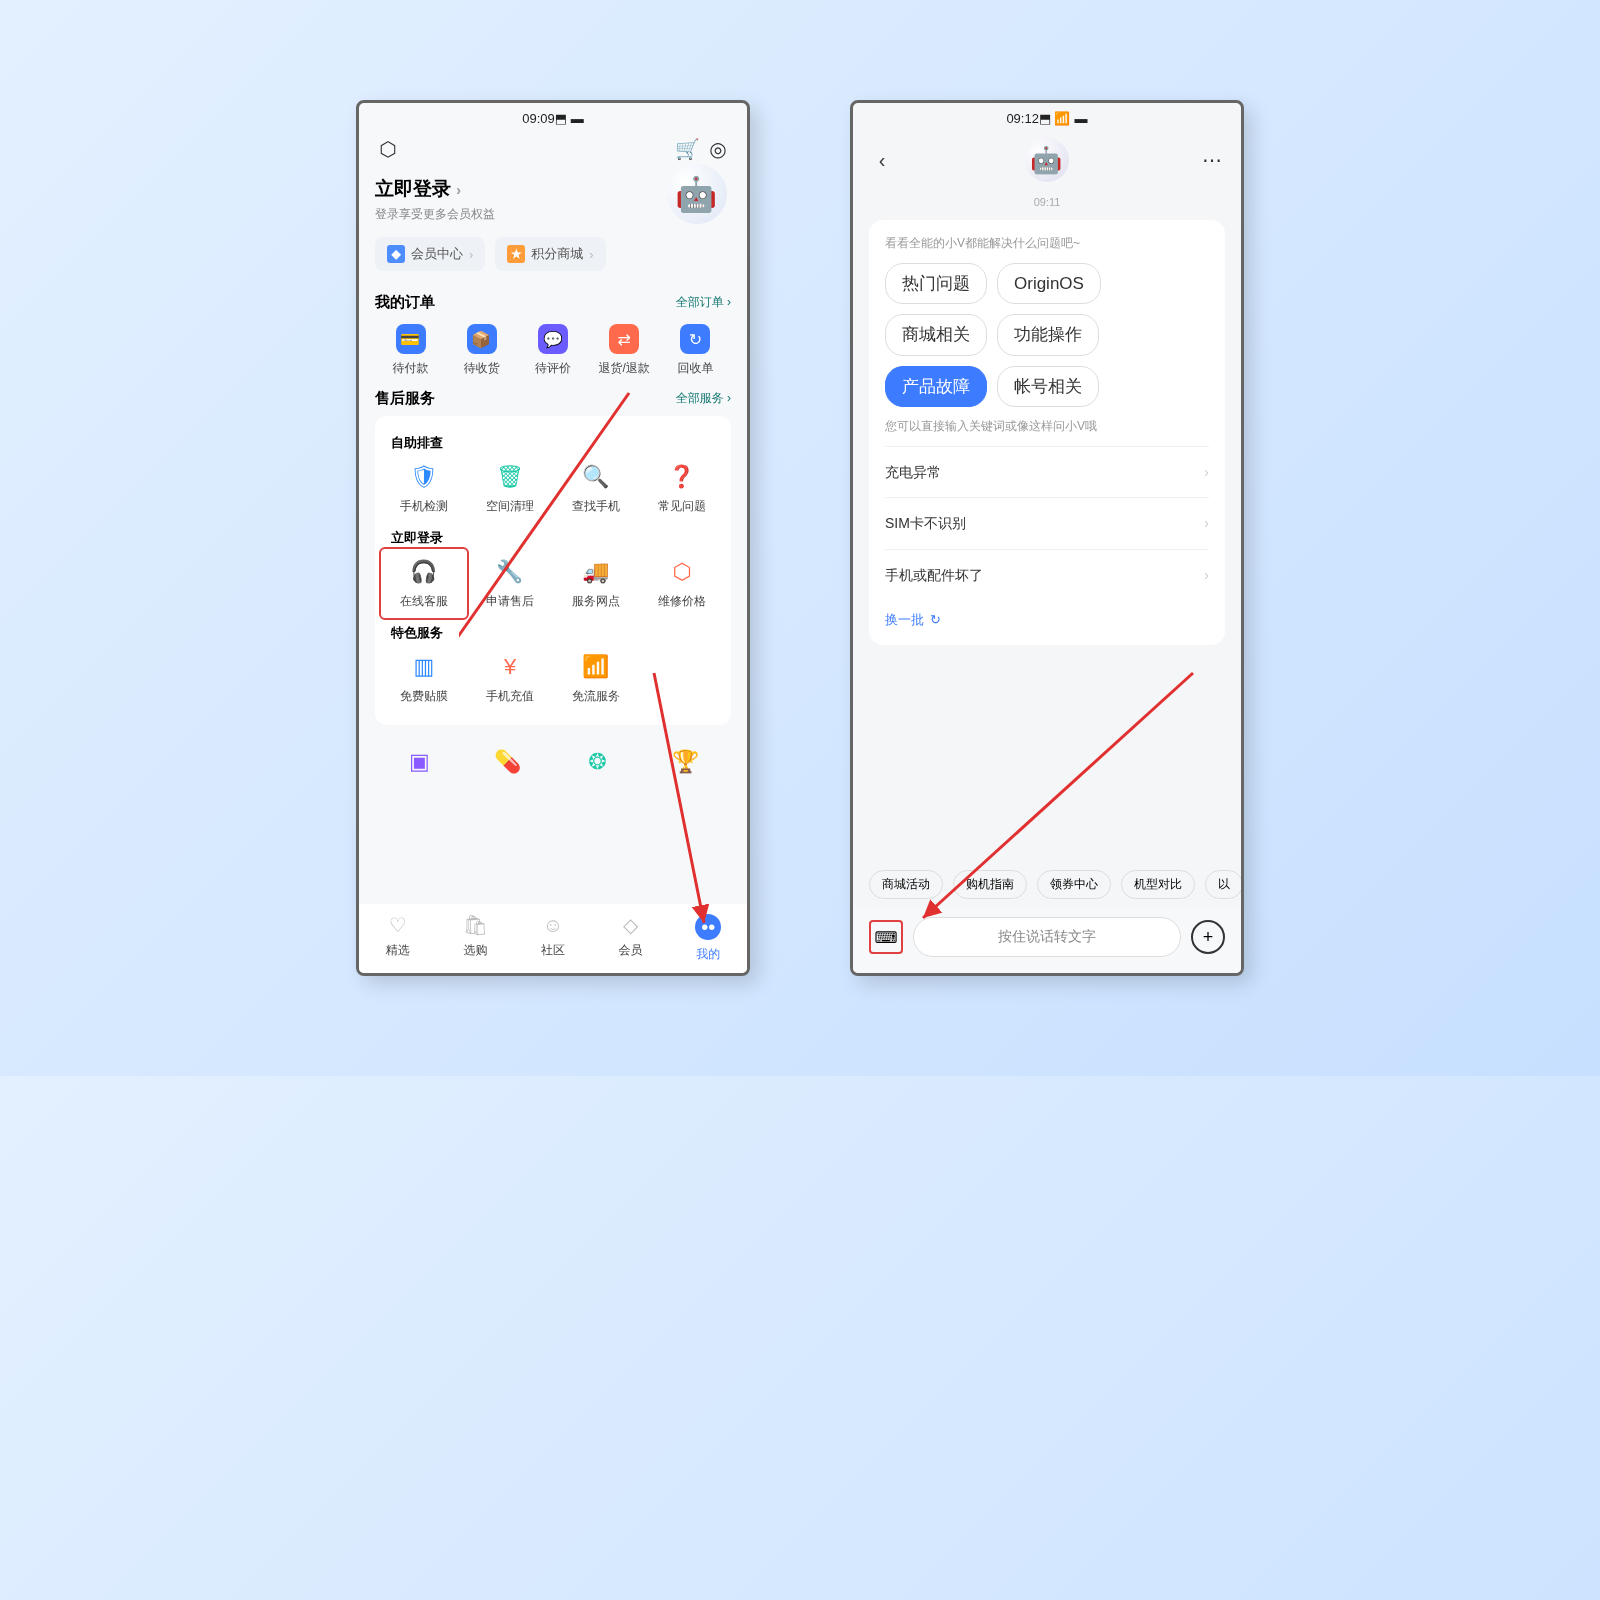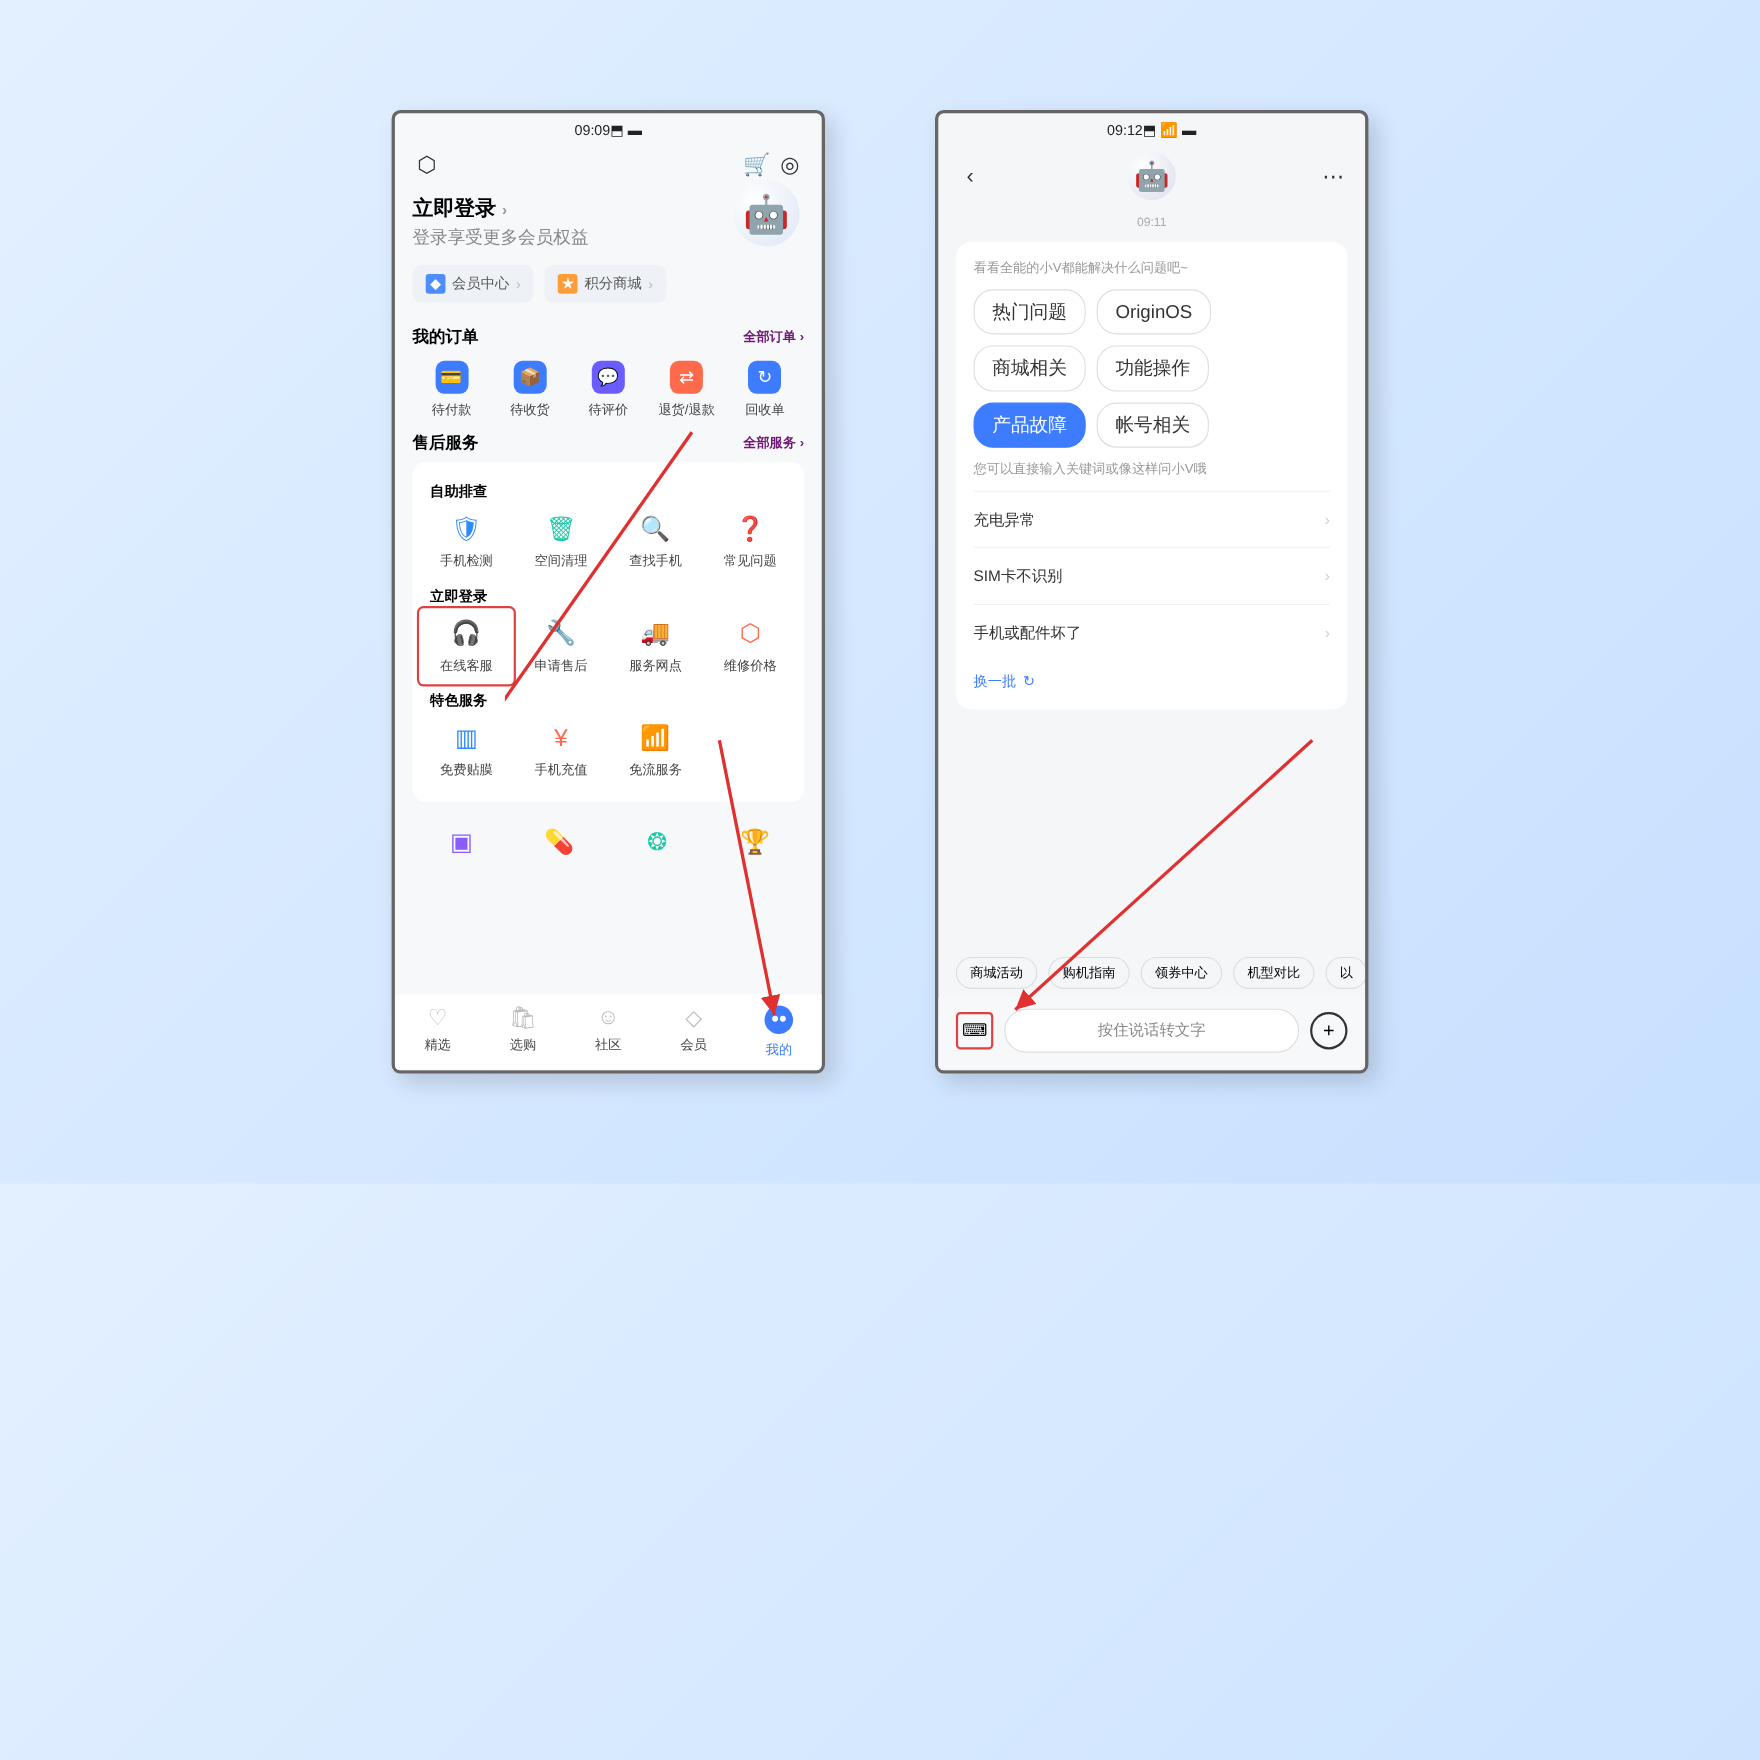--- a/index.html
+++ b/index.html
@@ -13,29 +13,29 @@
     width:388px;height:870px;background:#f7f8fa;border:3px solid #666;border-radius:8px;
     overflow:hidden;display:flex;flex-direction:column;position:relative;
     box-shadow:8px 8px 20px rgba(0,0,0,.15);
   }
   .status{display:flex;justify-content:center;align-items:center;padding:8px 14px 4px;font-size:13px;color:#222}
   .topbar{display:flex;align-items:center;padding:4px 14px 6px}
   .topbar .spacer{flex:1}
   .icn{width:30px;height:30px;display:inline-flex;align-items:center;justify-content:center;font-size:20px;color:#333}
   .login{padding:6px 16px 14px;position:relative}
   .login h{font-size:19px;font-weight:600}
-  .login sub{display:block;font-size:16px;color:#888;margin-top:4px}
+  .login sub{display:block;font-size:12px;color:#888;margin-top:4px}
   .avatar{position:absolute;right:20px;top:-6px;width:60px;height:60px;border-radius:50%;
     background:radial-gradient(circle at 30% 30%,#fff,#dde6f5);display:flex;align-items:center;justify-content:center;font-size:34px}
   .chips{display:flex;gap:10px;padding:0 16px 14px}
   .chip{flex:0 0 auto;background:#eef2f7;border-radius:8px;padding:8px 12px;font-size:13px;color:#555;display:flex;align-items:center;gap:6px}
   .chip b{width:18px;height:18px;border-radius:3px;display:inline-flex;align-items:center;justify-content:center;color:#fff;font-size:12px}
   .sect{padding:0 16px}
   .sect h{display:flex;justify-content:space-between;align-items:center;font-size:15px;font-weight:600;padding:8px 0}
-  .sect h span:last-child{font-size:12px;color:#701a75;font-weight:700}
+  .sect h span:last-child{font-size:12px;color:#0f766e;font-weight:400}
   .card{background:#fff;border-radius:12px;padding:12px 6px;margin-bottom:12px}
   .row5{display:flex}
   .cell{flex:1;text-align:center;font-size:12px;color:#444;padding:4px 0}
   .cell .ico{width:30px;height:30px;margin:0 auto 6px;border-radius:8px;display:flex;align-items:center;justify-content:center;font-size:16px;color:#fff}
   .subh{font-size:13px;font-weight:600;padding:6px 10px 2px}
   .grid4{display:flex;flex-wrap:wrap}
   .grid4 .cell{flex:0 0 25%;padding:8px 0}
   .grid4 .cell .ico{background:transparent;color:#555;font-size:22px}
   .hl{border:2px solid #e04040;border-radius:6px;margin:-2px}
   .tabbar{margin-top:auto;display:flex;background:#fff;padding:6px 0}

